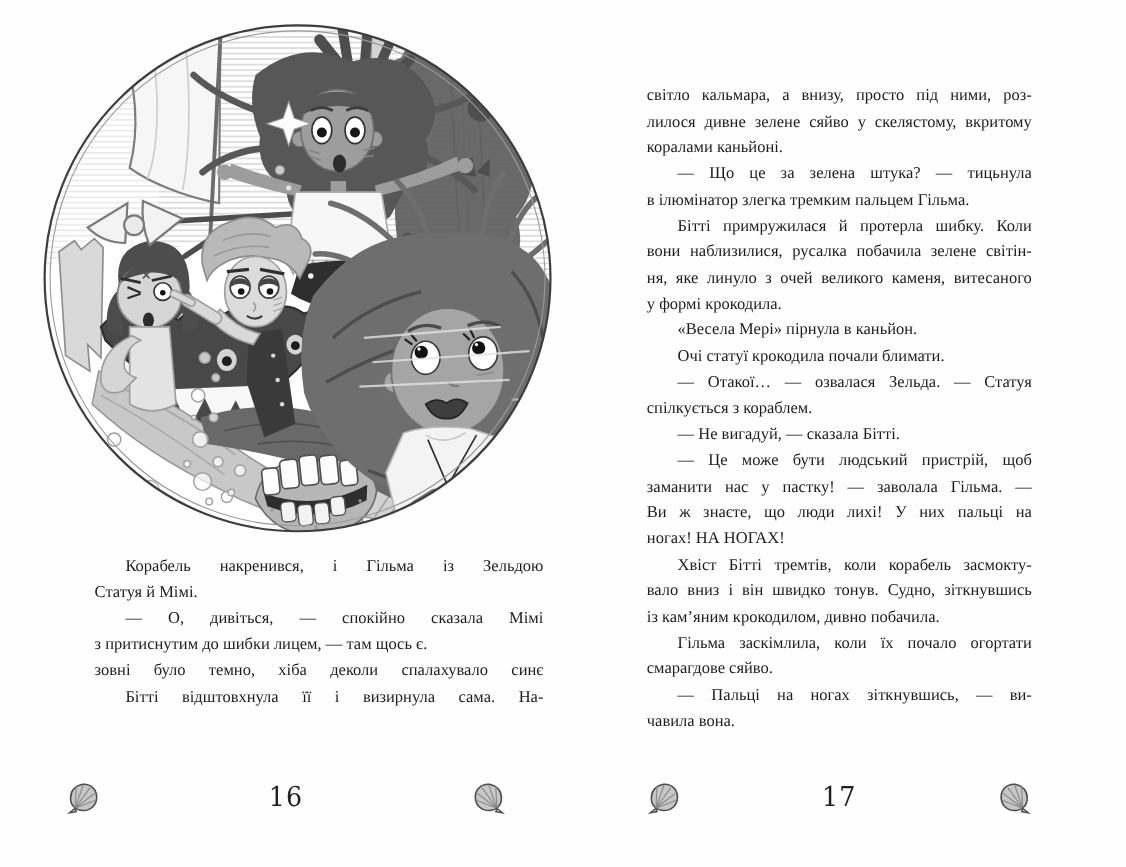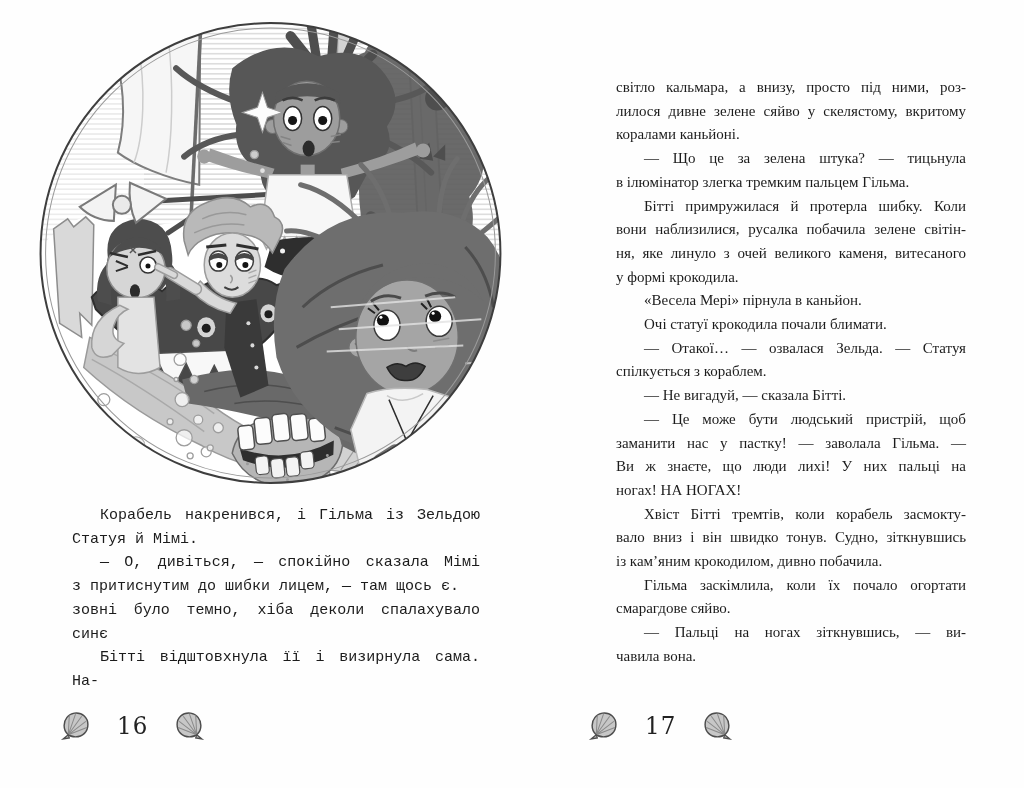--- a/index.html
+++ b/index.html
@@ -2,28 +2,28 @@
 <html><head>
 <meta charset="utf-8">
 <style>
   html,body{margin:0;padding:0;background:#ffffff;}
   .spread{
     position:relative;width:1024px;height:788px;background:#fefefe;overflow:hidden;
     font-family:"Liberation Serif", serif;color:#1c1c1c;
   }
   .illustration{position:absolute;left:33px;top:6px;width:478px;height:492px;}
   .text-block{position:absolute;font-size:15px;line-height:23.7px;}
-  #left-text{left:72px;top:504px;width:408px;font-family:Liberation Mono, monospace;}
-  #right-text{left:588px;top:76px;width:350px;margin-left:28px;}
+  #left-text{left:86px;top:504px;width:408px;}
+  #right-text{left:588px;top:76px;width:350px;}
   .line{text-align:justify;text-align-last:justify;white-space:normal;}
   .line.last{text-align-last:left;}
   .line.indent{text-indent:28px;}
   .page-footer{
     position:absolute;top:702px;height:46px;display:flex;align-items:center;
-    justify-content:flex-start;gap:26px;
+    justify-content:space-between;gap:26px;
   }
   #left-footer{left:60px;width:400px;}
   #right-footer{left:588px;width:350px;}
   .page-number{
     font-family:"DejaVu Serif", serif;font-size:23px;color:#222;
     letter-spacing:1px;transform:scaleY(1.08);
   }
   .shell{width:31px;height:29px;display:inline-block;}
 </style>
 </head>

